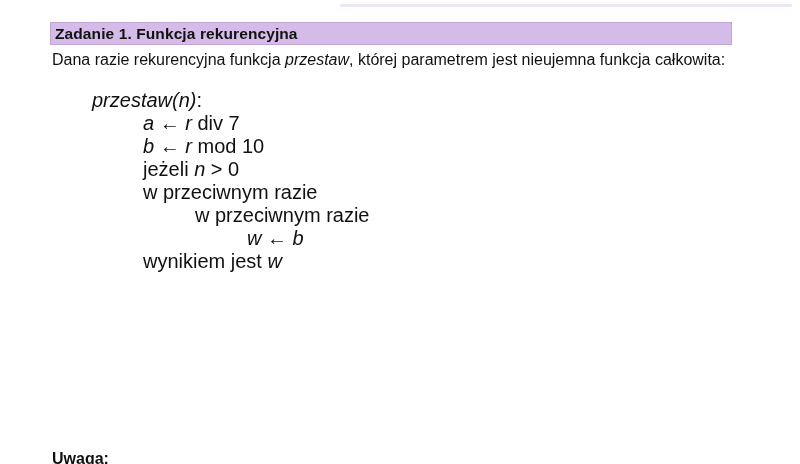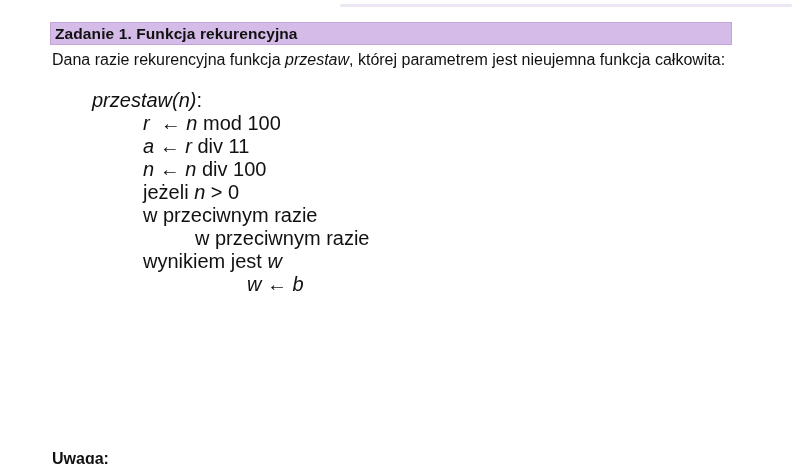--- a/index.html
+++ b/index.html
@@ -90,28 +90,27 @@
   <div class="scan-artifact"></div>
 
   <div class="header-bar">
     <span class="title">Zadanie 1. Funkcja rekurencyjna</span>
   </div>
 
   <div class="intro"><span class="seg-n">Dana razie rekurencyjna funkcja </span><span class="seg-i">przestaw</span><span class="seg-n">, której parametrem jest nieujemna funkcja całkowita:</span></div>
 
   <div class="code-block">
       <div class="code-line indent-0"><span class="seg-i">przestaw</span><span class="seg-i">(</span><span class="seg-i">n</span><span class="seg-i">)</span><span class="seg-n">:</span></div>
-      <div class="code-line indent-1"><span class="seg-i">r</span><span class="seg-n">  ← </span><span class="seg-i">n</span><span class="seg-n"> mod 100</span></div>
-      <div class="code-line indent-1"><span class="seg-i">a</span><span class="seg-n"> ← </span><span class="seg-i">r</span><span class="seg-n"> div 11</span></div>
-      <div class="code-line indent-1"><span class="seg-i">n</span><span class="seg-n"> ← </span><span class="seg-i">n</span><span class="seg-n"> div 100</span></div>
+      <div class="code-line indent-1"><span class="seg-i">a</span><span class="seg-n"> ← </span><span class="seg-i">r</span><span class="seg-n"> div 7</span></div>
+      <div class="code-line indent-1"><span class="seg-i">b</span><span class="seg-n"> ← </span><span class="seg-i">r</span><span class="seg-n"> mod 10</span></div>
       <div class="code-line indent-1"><span class="seg-b">jeżeli </span><span class="seg-i">n</span><span class="seg-n"> &gt; 0</span></div>
       <div class="code-line indent-1"><span class="seg-b">w przeciwnym razie</span></div>
       <div class="code-line indent-2"><span class="seg-b">w przeciwnym razie</span></div>
+      <div class="code-line indent-3"><span class="seg-i">w</span><span class="seg-n"> ← </span><span class="seg-i">b</span></div>
       <div class="code-line indent-1"><span class="seg-b">wynikiem jest </span><span class="seg-i">w</span></div>
-      <div class="code-line indent-3"><span class="seg-i">w</span><span class="seg-n"> ← </span><span class="seg-i">b</span></div>
     </div>
 
   <div class="note">
     <div class="note-label">Uwaga:</div>
     
   </div>
 
 </div>
 
 </body></html>

